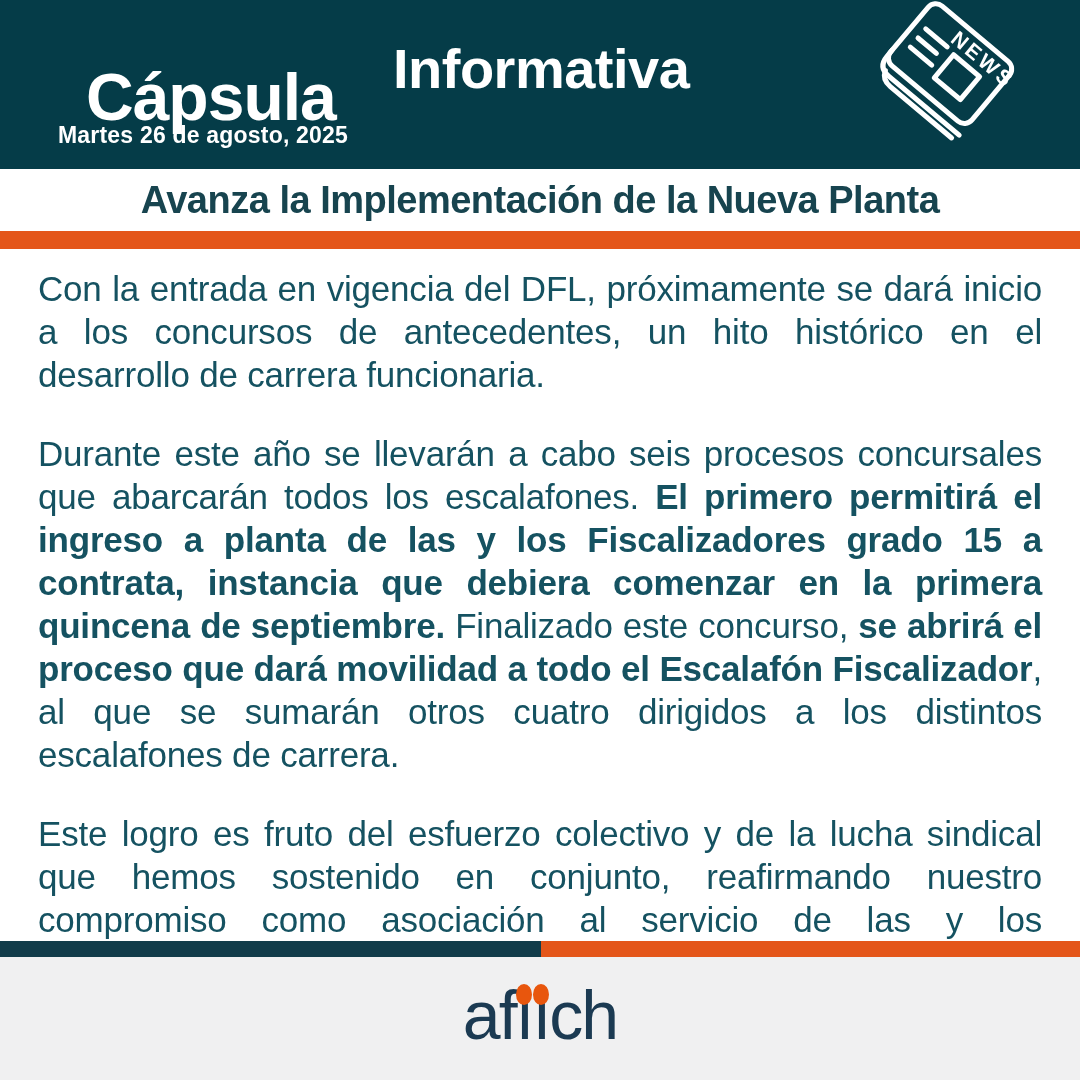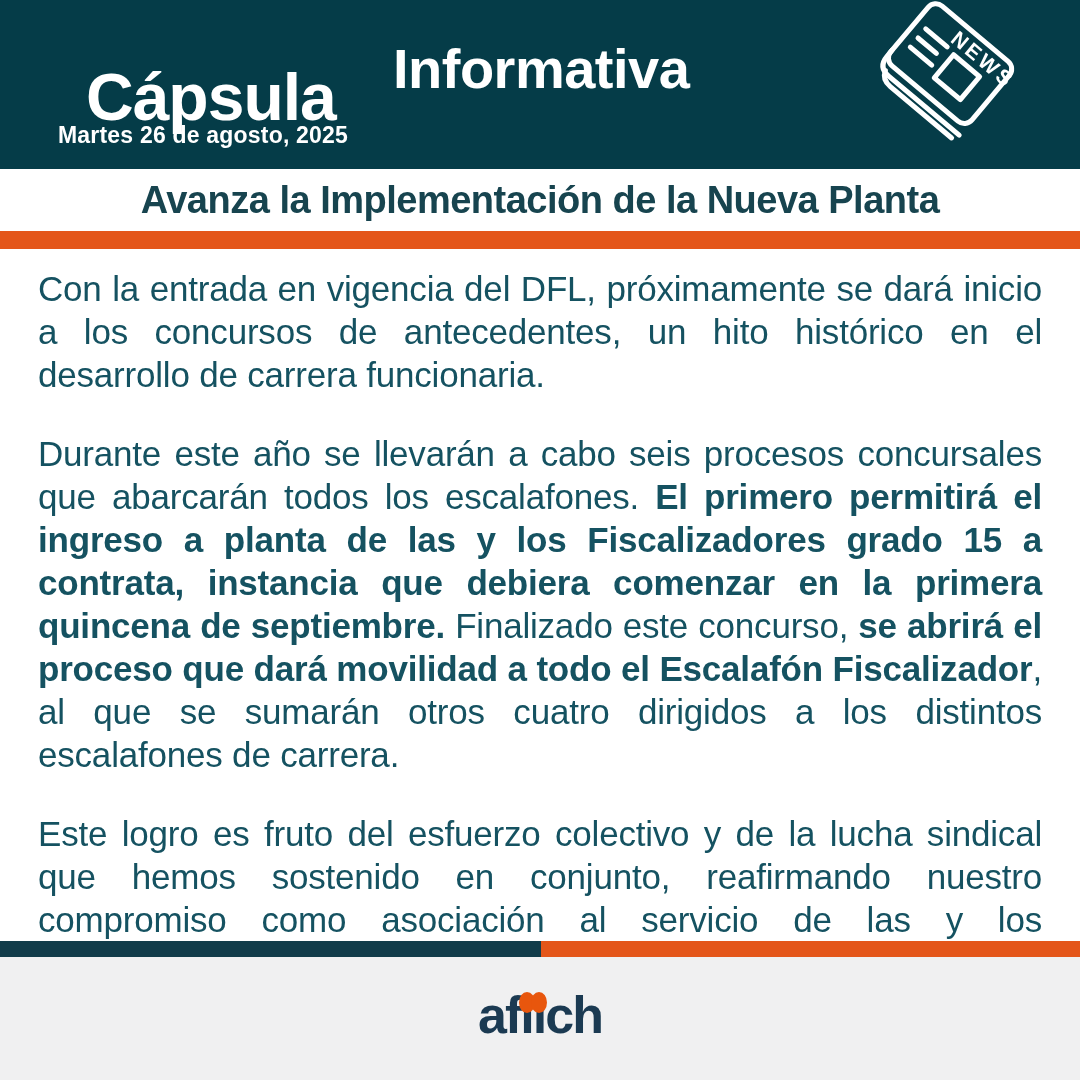--- a/index.html
+++ b/index.html
@@ -84,21 +84,21 @@
   .split-bar .half-orange{width:539px;height:16px;background:var(--orange);}
   
   .footer{
     width:1080px;height:123px;
     background:var(--footer_bg);
     display:flex;align-items:center;justify-content:center;
   }
   .logo{
     display:flex;align-items:baseline;
     color:var(--logo_navy);
-    font-size:52px;font-weight:700;letter-spacing:-2px;
+    font-size:68px;font-weight:400;letter-spacing:-2px;
     line-height:1;
     transform:translateY(-4px);
   }
   .logo .iwrap{
     position:relative;display:inline-block;
   }
   .logo .idot{
     position:absolute;
     left:50%;top:3px;
     transform:translateX(-50%);

